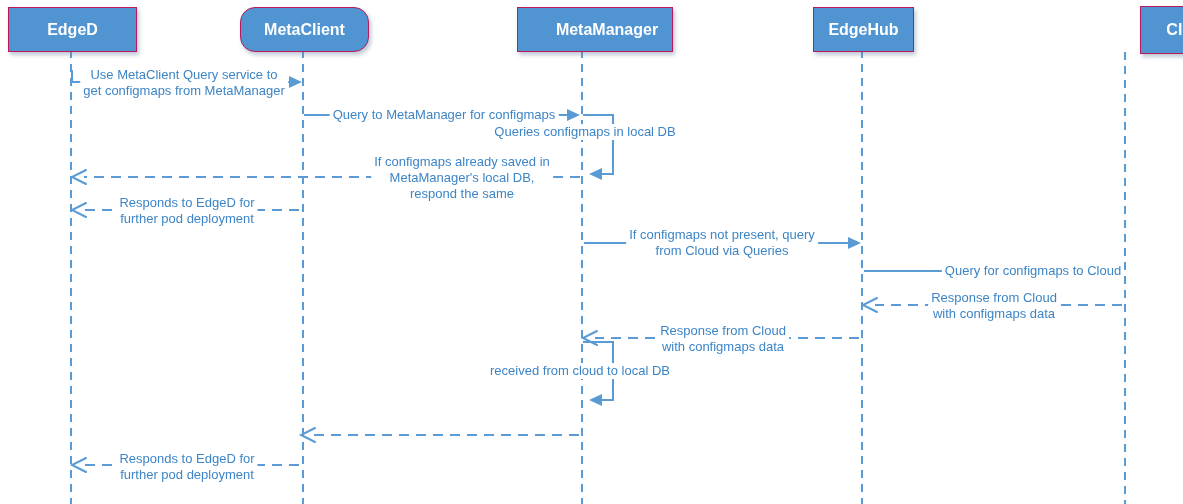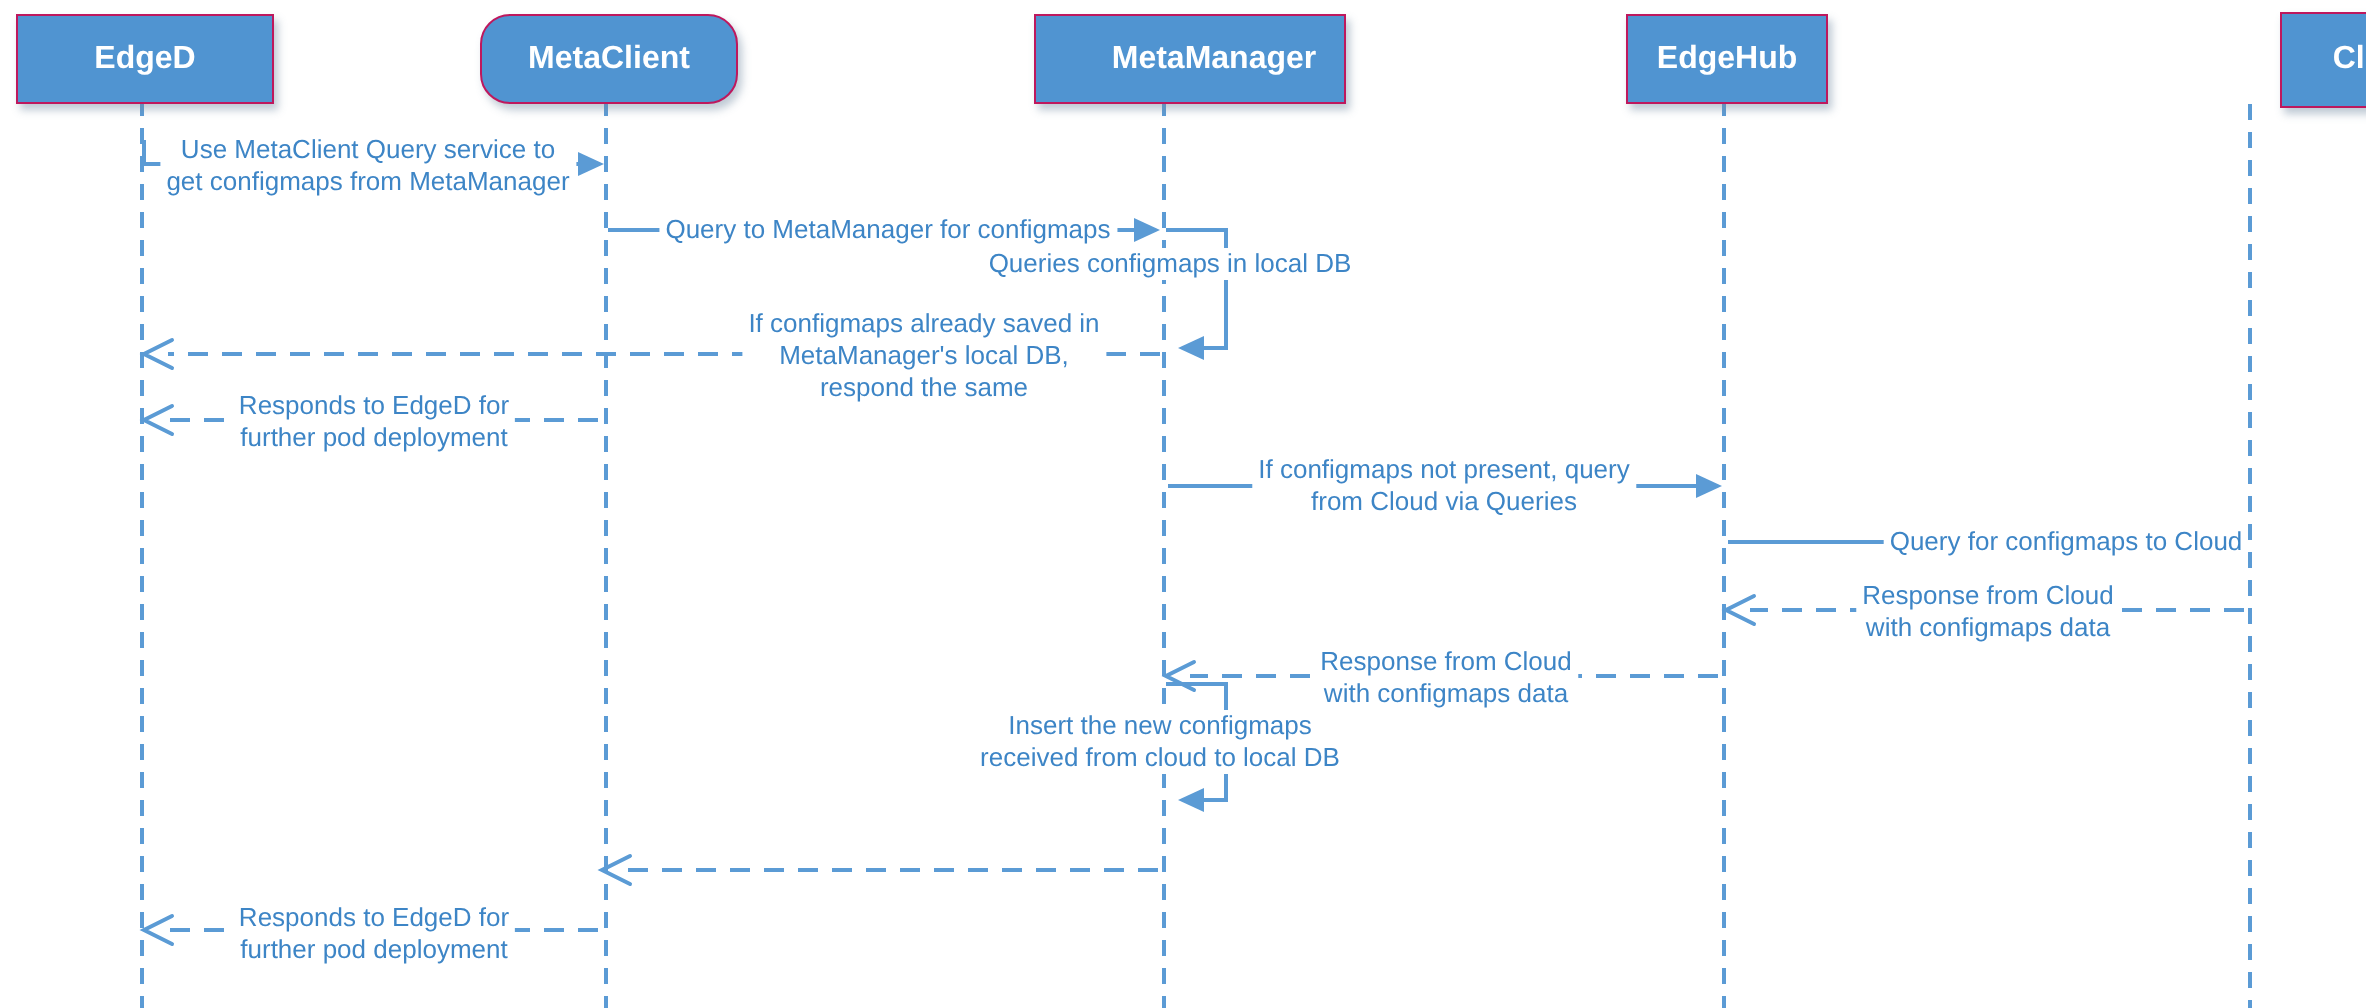--- a/index.html
+++ b/index.html
@@ -154,21 +154,20 @@
   </div>
   <div class="msg-label" style="left:994px; top:306px;">
     <span>Response from Cloud</span>
     <span>with configmaps data</span>
   </div>
   <div class="msg-label" style="left:723px; top:339px;">
     <span>Response from Cloud</span>
     <span>with configmaps data</span>
   </div>
   <div class="msg-label" style="left:580px; top:371px;">
-    <span>Insert the new configmaps</span>
     <span>received from cloud to local DB</span>
   </div>
   <div class="msg-label" style="left:187px; top:467px;">
     <span>Responds to EdgeD for</span>
     <span>further pod deployment</span>
   </div>
 
 </div>
 
 </body></html>

